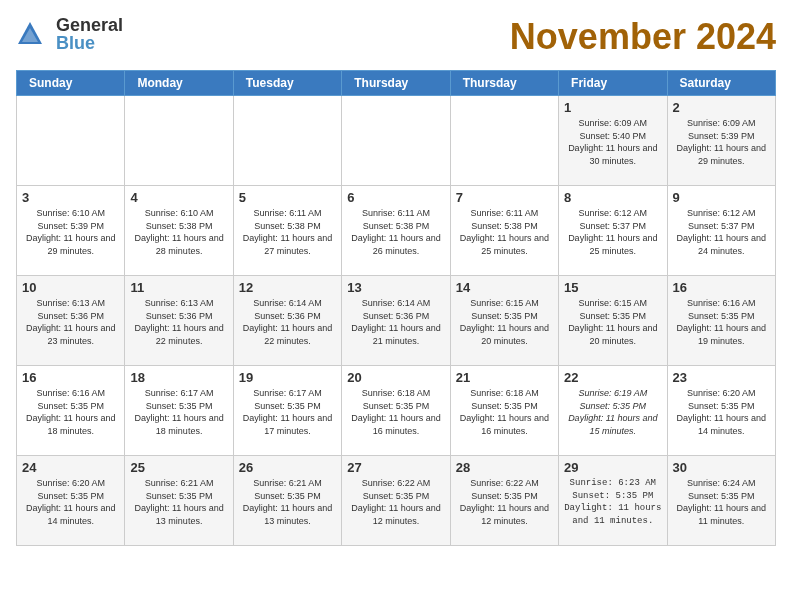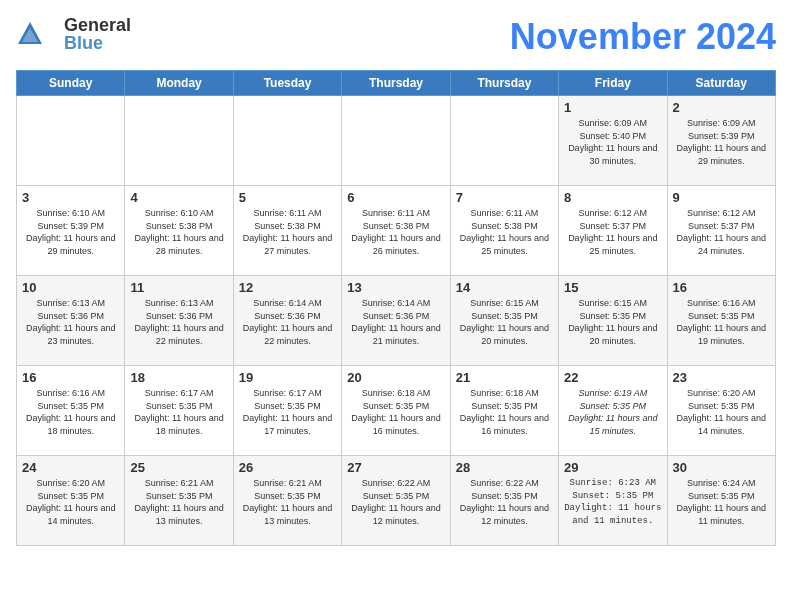--- a/index.html
+++ b/index.html
@@ -12,21 +12,21 @@
     }
     .header-area {
       display: flex;
       justify-content: space-between;
       align-items: flex-start;
       margin-bottom: 12px;
     }
     .logo {
       display: flex;
       align-items: center;
-      gap: 20px;
+      gap: 12px;
     }
     .logo-text-general {
       font-size: 18px;
       font-weight: bold;
       color: #333;
       line-height: 1;
     }
     .logo-text-blue {
       font-size: 18px;
       font-weight: bold;
@@ -36,38 +36,38 @@
     .logo-icon {
       width: 28px;
       height: 28px;
     }
     .title-area {
       text-align: right;
     }
     .cal-title {
       font-size: 36px;
       font-weight: bold;
-      color: #3b82f6;
+      color: #a16207;
     }
     .cal-subtitle {
       font-size: 16px;
       color: #555;
     }
     table {
       width: 100%;
       border-collapse: collapse;
       table-layout: fixed;
     }
     thead tr th {
       background-color: #3a7abf;
       color: #fff;
       font-size: 12px;
       font-weight: bold;
-      padding: 5px 20px;
-      text-align: center;
+      padding: 5px 12px;
+      text-align: left;
       border: 1px solid #5a9ad0;
     }
     tbody tr td {
       vertical-align: top;
       border: 1px solid #ccc;
       padding: 4px 5px;
       font-size: 9.5px;
       color: #333;
       height: 90px;
       background: #fff;

